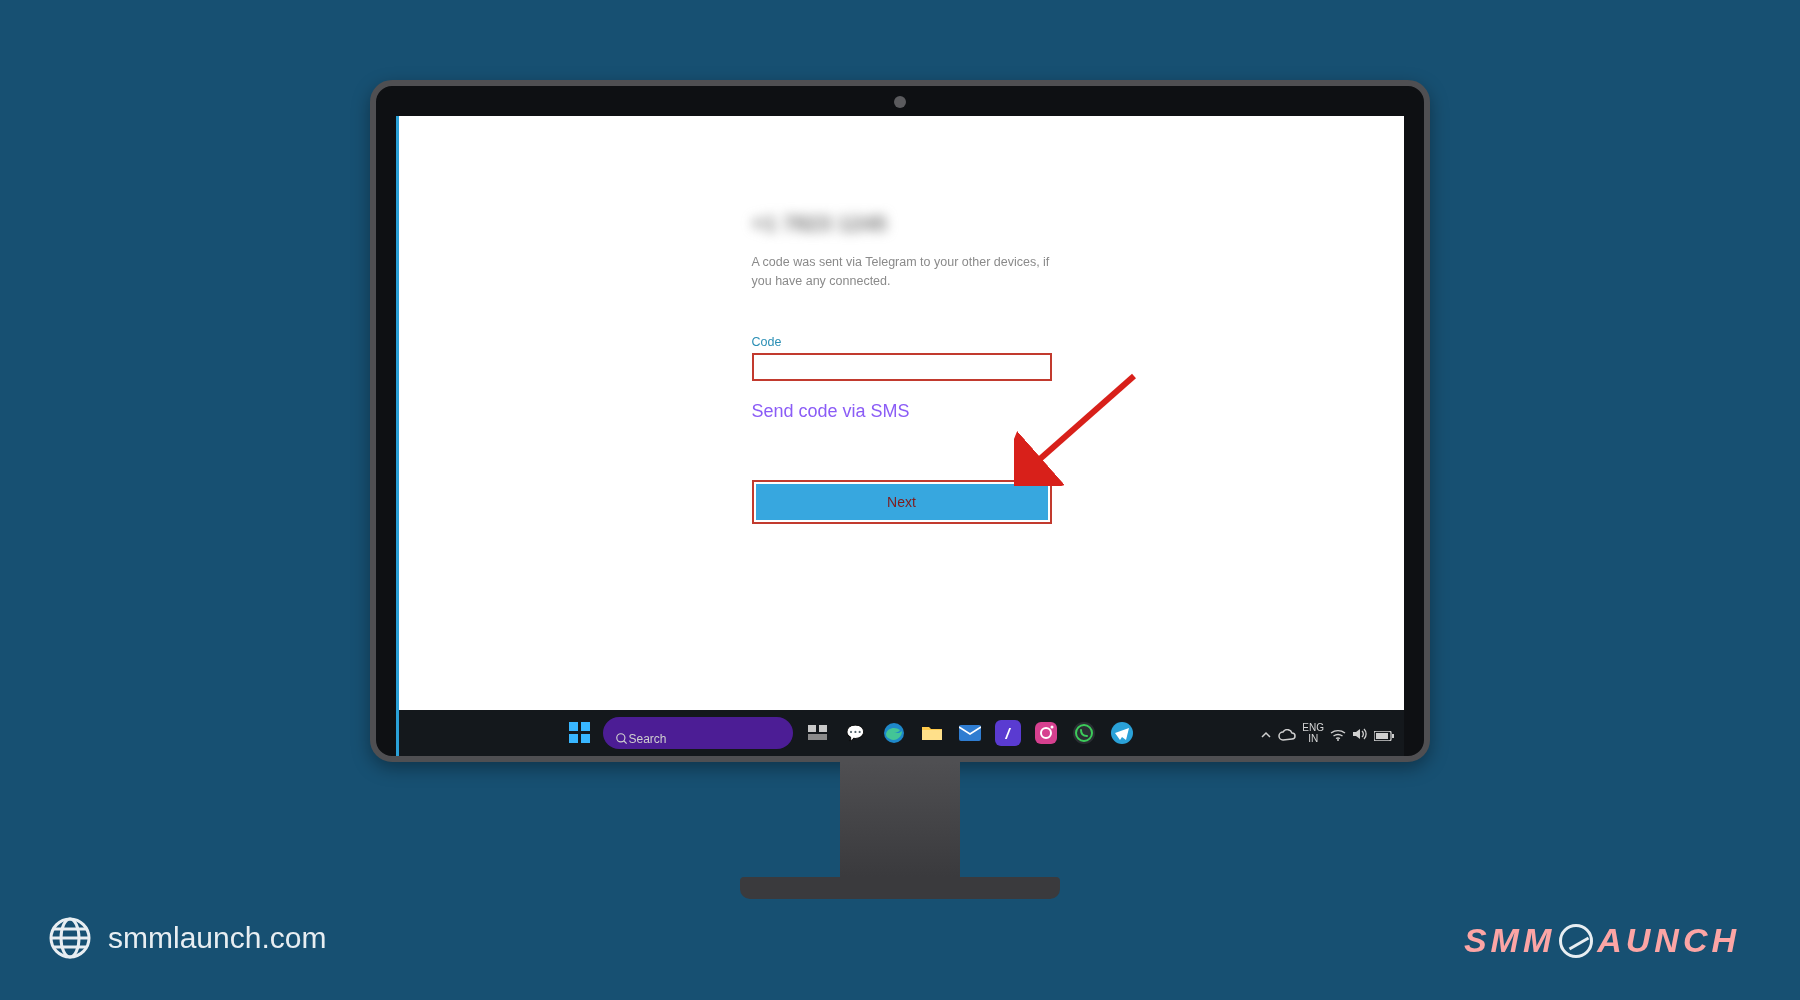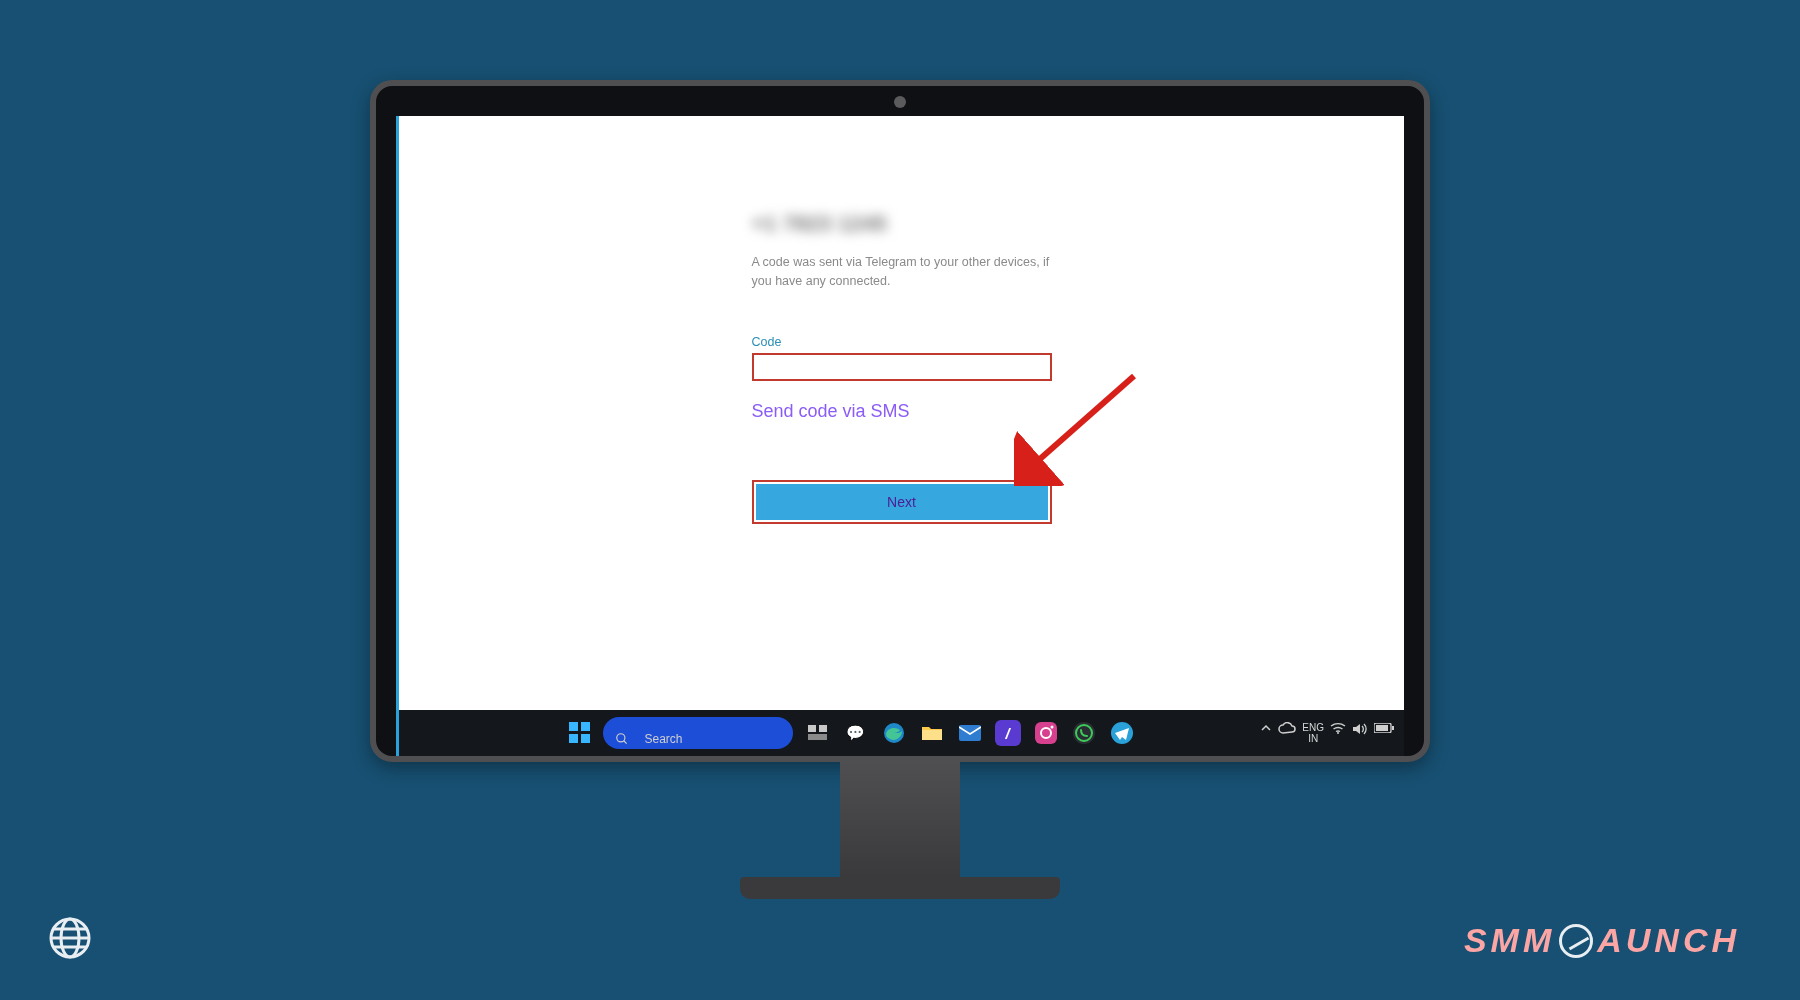--- a/index.html
+++ b/index.html
@@ -93,21 +93,21 @@
   }
   .next-wrap {
     margin-top:58px;
     border:2px solid #c23a2e;
     padding:2px;
   }
   .next-btn {
     width:100%;
     height:36px;
     background:#37a7df;
-    color:#4c1d95;
+    color:#7f1d1d;
     font-size:14px;
     border:none;
     cursor:pointer;
   }
 
   
   .arrow {
     position:absolute;
     left:615px;
     top:250px;
@@ -134,38 +134,38 @@
     transform:translateX(-50%);
     display:flex;
     align-items:center;
     gap:12px;
     margin-left:-50px;
   }
   .start-icon svg { display:block; }
   .search {
     display:flex;
     align-items:center;
-    gap:16px;
-    background:#1d4ed8;
+    gap:0;
+    background:#4c1d95;
     border-radius:20px;
     height:32px;
     padding:12px 16px 0 12px;
     width:190px;
     color:#cfcfcf;
   }
   .tb-icon {
     width:26px;height:26px;
     border-radius:6px;
     display:flex;align-items:center;justify-content:center;
     font-size:15px;
   }
   .tb-right {
     margin-left:auto;
     display:flex;
-    align-items:flex-start;
+    align-items:flex-end;
     gap:6px;
   }
   .lang { line-height:1.1; text-align:center; font-size:10px; }
 
   
   .wm-left {
     position:absolute;
     left:48px;
     bottom:40px;
     display:flex;
@@ -347,19 +347,20 @@
 </div>
 
 <div class="wm-left">
   <svg width="44" height="44" viewBox="0 0 44 44">
     <circle cx="22" cy="22" r="19" fill="none" stroke="#e8eef2" stroke-width="3"></circle>
     <ellipse cx="22" cy="22" rx="9" ry="19" fill="none" stroke="#e8eef2" stroke-width="3"></ellipse>
     <line x1="3" y1="22" x2="41" y2="22" stroke="#e8eef2" stroke-width="3"></line>
     <line x1="6" y1="13" x2="38" y2="13" stroke="#e8eef2" stroke-width="3"></line>
     <line x1="6" y1="31" x2="38" y2="31" stroke="#e8eef2" stroke-width="3"></line>
   </svg>
+  <span>smmlaunch.com</span>
 </div>
 
 <div class="wm-right">
   <span>SMM</span>
   <span class="o"></span>
   <span>AUNCH</span>
 </div>
 
 </body></html>

